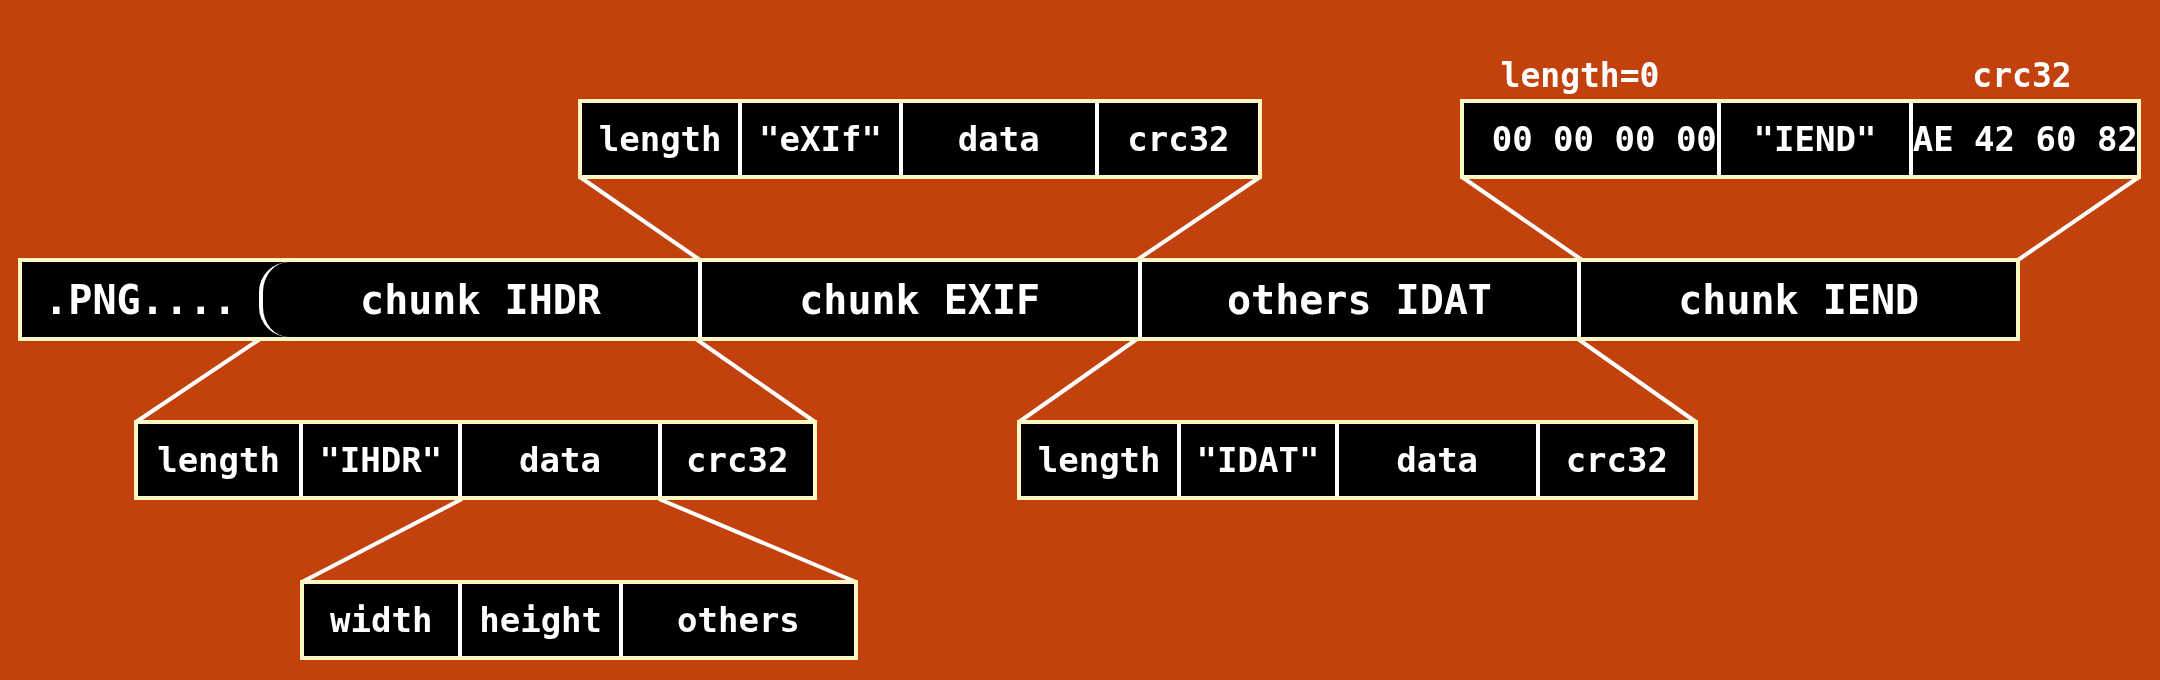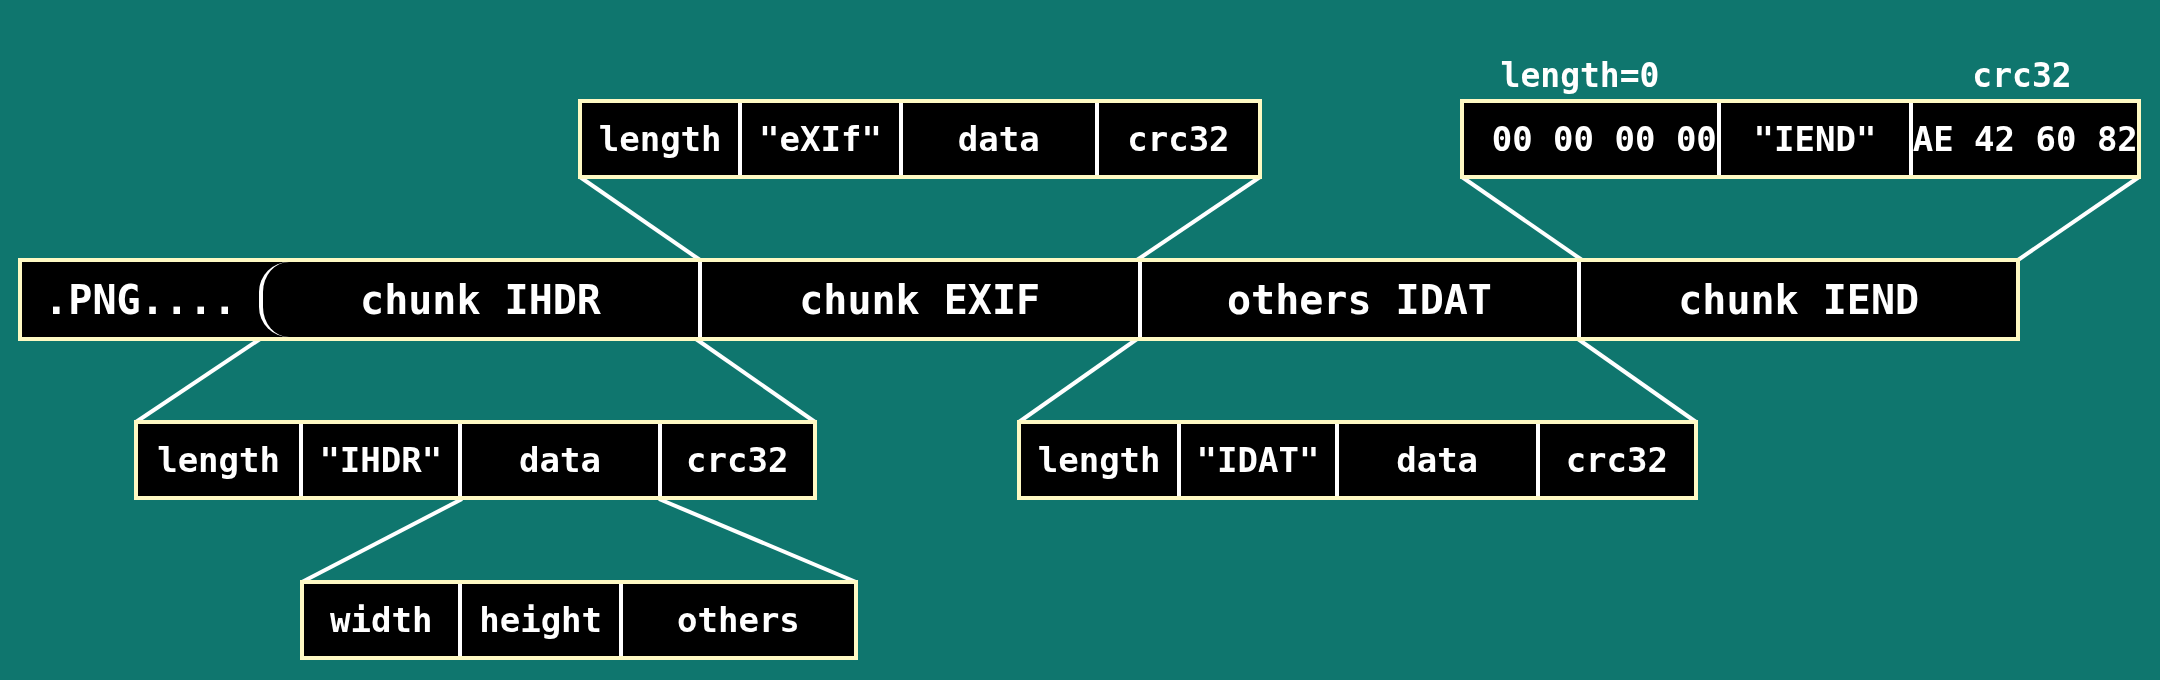--- a/index.html
+++ b/index.html
@@ -4,21 +4,21 @@
 <style>
   html, body {
     margin: 0;
     padding: 0;
     background: #000;
   }
   .canvas {
     position: relative;
     width: 2160px;
     height: 680px;
-    background: #0f766e;
+    background: #c2410c;
     overflow: hidden;
     font-family: "DejaVu Sans Mono", "Liberation Mono", monospace;
     color: #fff;
   }
   .overlay {
     position: absolute;
     left: 0;
     top: 0;
     width: 2160px;
     height: 680px;

